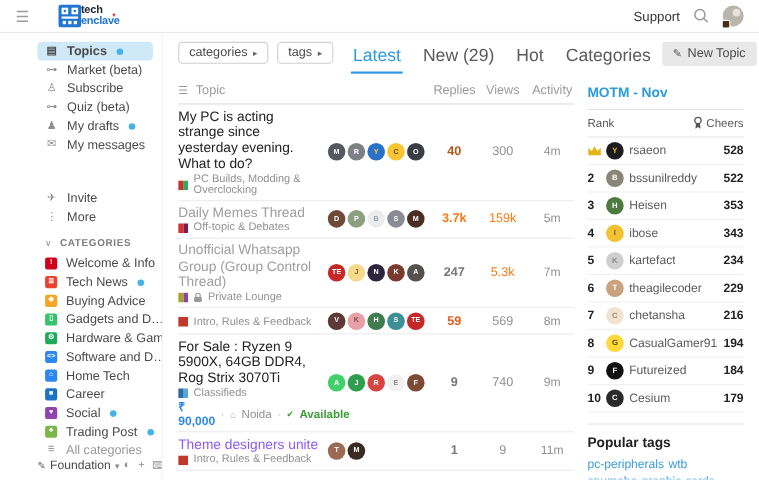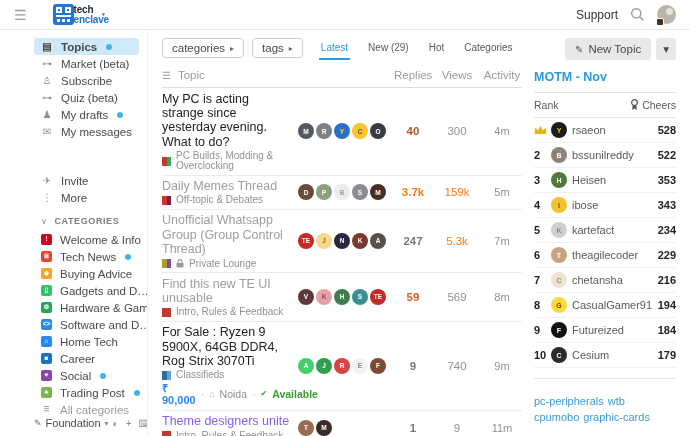--- a/index.html
+++ b/index.html
@@ -34,21 +34,21 @@
 .sf-pencil{font-size:9px;color:#6a6a6a}
 .sf-caret{font-size:8px;color:#8a8a8a}
 .sf-icons{margin-left:auto;display:flex;gap:7px;color:#8f8f8f;font-size:10px}
 .sf-icons span{cursor:pointer}
 
 .main{flex:1;display:flex;flex-direction:column;min-width:0}
 .controls{display:flex;align-items:flex-start;padding:8px 14px 0;gap:8px}
 .pill{display:flex;align-items:center;gap:5px;border:1px solid #cfcfcf;border-radius:4px;padding:3px 9px;font-size:11.5px;color:#4a4a4a;cursor:pointer;background:#fff}
 .pill-tri{font-size:8px;color:#666}
 .tabs{display:flex;gap:16px;margin-left:8px}
-.tab{font-size:10px;color:#5a5a5a;padding:4px 2px 5px;border-bottom:2px solid transparent;cursor:pointer;white-space:nowrap}
+.tab{font-size:16px;color:#5a5a5a;padding:4px 2px 5px;border-bottom:2px solid transparent;cursor:pointer;white-space:nowrap}
 .controls-right{margin-left:auto;display:flex;gap:5px}
 .btn{background:#e8e8e8;border-radius:3px;padding:4px 10px;font-size:11.5px;color:#4a4a4a;display:flex;gap:5px;align-items:center;cursor:pointer;white-space:nowrap}
 .btn-ic{font-size:10px;color:#5a5a5a}
 .btn-caret{padding:4px 7px}
 .cols{display:flex;flex:1;min-height:0}
 
 .topiclist{flex:1;min-width:0;padding:0 10px 0 14px}
 .thead{display:flex;align-items:center;gap:6px;padding:9px 0 6px;border-bottom:1px solid #dedede;color:#9a9a9a;font-size:11.5px}
 .col-topic{flex:1;display:flex;gap:7px;align-items:center;min-width:0}
 .list-ic{font-size:10px;color:#9a9a9a}
@@ -384,21 +384,20 @@
                 <span class="pav" style="background: rgb(122, 59, 46);">K</span>
                 <span class="pav" style="background: rgb(85, 82, 78);">A</span>
               </div>
               <span class="t-replies" style="color: rgb(120, 120, 120);">247</span>
               <span class="t-views" style="color: rgb(254, 122, 21);">5.3k</span>
               <span class="t-activity">7m</span>
             </div>
 
             <div class="trow">
               <div class="t-main">
-                <div class="t-title"><span style="color: rgb(158, 158, 158);">Find this new TE UI unusable</span></div>
                 <div class="t-cat">
                   <span class="badge">
                     <span style="background: rgb(192, 57, 43);"></span>
                   </span>
 
                   <span>Intro, Rules &amp; Feedback</span>
                 </div>
 
               </div>
               <div class="posters">
@@ -581,20 +580,21 @@
               <span class="rank-cell">
 
                 <span>10</span>
               </span>
               <span class="lb-av" style="background: rgb(43, 43, 43);">C</span>
               <span class="lb-name">Cesium</span>
               <span class="cheers">179</span>
             </div>
           </div>
         <div class="tags-block">
+          <div class="tags-title">Popular tags</div>
           <div class="tags">
             
           <span class="tag">pc-peripherals</span><span class="tag">wtb</span><span class="tag">cpumobo</span><span class="tag">graphic-cards</span></div>
 
         </div>
       </div>
     </div>
   </div>
 </div>
 

